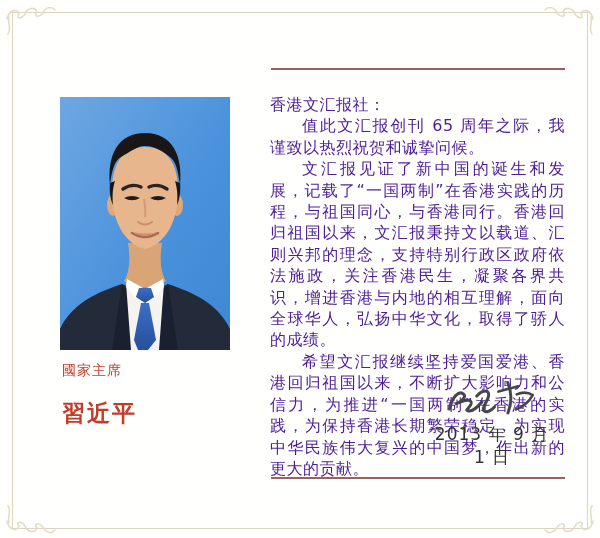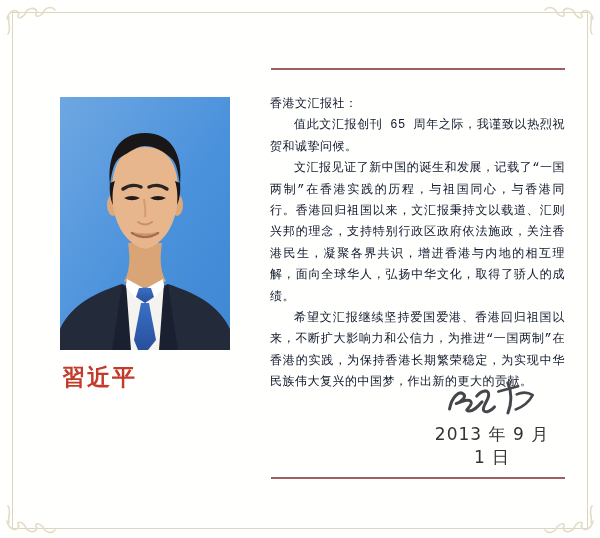--- a/index.html
+++ b/index.html
@@ -20,30 +20,30 @@
 
   
   .portrait{position:absolute;left:60px;top:97px;width:170px;height:253px;}
   .portrait svg{display:block;}
 
   
   .titles{
     position:absolute;left:62px;top:358px;color:#c23b2b;
     font-size:14px;line-height:24px;letter-spacing:1px;
   }
-  .titles .name{font-size:23px;font-weight:bold;line-height:28px;margin-top:5px;letter-spacing:2px;}
+  .titles .name{font-size:23px;font-weight:bold;line-height:28px;margin-top:17px;letter-spacing:2px;}
 
   
   .rule{position:absolute;left:271px;width:294px;height:2px;background:#9d5f62;}
   .rule.top{top:68px;}
   .rule.bottom{top:477px;}
   .letter{
     position:absolute;left:270px;top:94px;width:295px;
-    font-size:12px;line-height:21.4px;color:#0f172a;
-    text-align:justify;letter-spacing:0.5px;font-family:Liberation Mono, monospace;
+    font-size:16px;line-height:21.4px;color:#4c1d95;
+    text-align:justify;letter-spacing:0.5px;
   }
   .letter p{margin:0;}
   .letter p.para{text-indent:2em;}
 
   .signature{position:absolute;left:443px;top:378px;width:100px;height:44px;color:#44464c;}
   .date{
     position:absolute;left:428px;top:423px;width:128px;text-align:center;
     font-size:17px;color:#333;letter-spacing:1px;
   }
 </style>
@@ -118,20 +118,21 @@
 
       <path d="M84,102 Q86,114 85,120" stroke="#d49a72" stroke-width="2" fill="none"></path>
       <path d="M78,125 Q85,130 92,125" stroke="#c98f66" stroke-width="2" fill="none" stroke-linecap="round"></path>
 
       <path d="M72,136 Q85,144 98,136" stroke="#a96a55" stroke-width="2.6" fill="none" stroke-linecap="round"></path>
       <path d="M73,135 q12,3 24,0 q-12,7 -24,0 Z" fill="#c58166" opacity="0.75"></path>
     </svg>
   </div>
 
   <div class="titles">
+    <div>國家主席</div>
     <div class="name">習近平</div>
   </div>
 
   <div class="rule top"></div>
 
   <div class="letter">
     <p class="salutation">香港文汇报社：</p>
     <p class="para">值此文汇报创刊 65 周年之际，我谨致以热烈祝贺和诚挚问候。</p>
     <p class="para">文汇报见证了新中国的诞生和发展，记载了“一国两制”在香港实践的历程，与祖国同心，与香港同行。香港回归祖国以来，文汇报秉持文以载道、汇则兴邦的理念，支持特别行政区政府依法施政，关注香港民生，凝聚各界共识，增进香港与内地的相互理解，面向全球华人，弘扬中华文化，取得了骄人的成绩。</p>
     <p class="para">希望文汇报继续坚持爱国爱港、香港回归祖国以来，不断扩大影响力和公信力，为推进“一国两制”在香港的实践，为保持香港长期繁荣稳定，为实现中华民族伟大复兴的中国梦，作出新的更大的贡献。</p>

